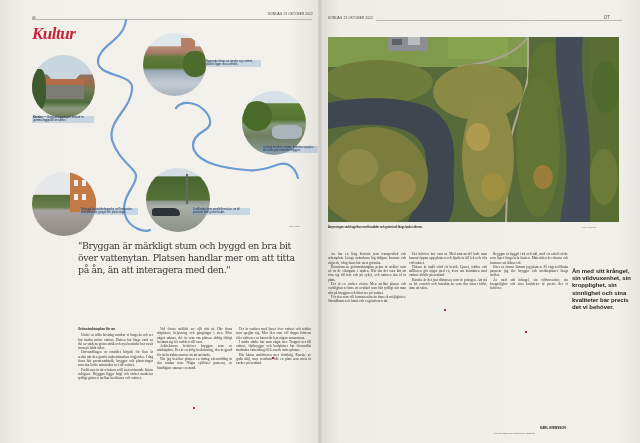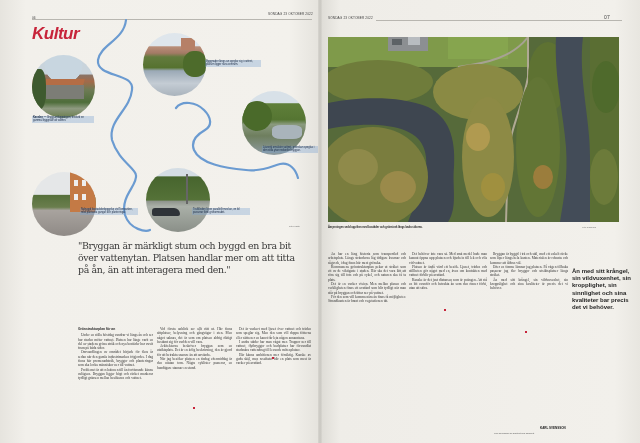--- a/index.html
+++ b/index.html
@@ -7,21 +7,21 @@
     body { position: relative; font-family: "Liberation Serif", serif; color: #2a2a2a; }
 
     .page { position: absolute; top: 0; height: 443px; background: #f1efea; }
     .page-left { left: 0; width: 321px; background: linear-gradient(90deg, #e6e4de 0%, #f2f0eb 8%, #f3f1ec 90%, #e4e2dc 100%); }
     .page-right { left: 321px; width: 319px; background: linear-gradient(90deg, #dedcd6 0%, #efede8 6%, #f2f0eb 92%, #e8e6e0 100%); }
     .gutter { position: absolute; left: 318px; top: 0; width: 4px; height: 443px; background: linear-gradient(90deg, #d8d6d0, #c9c7c1, #d8d6d0); }
 
     .folio { position: absolute; font-family: "Liberation Sans", sans-serif; font-size: 3.2px; letter-spacing: 0.1px; color: #444; }
     .rule { position: absolute; height: 1px; background: #b8b6b0; }
 
-    .section-title { position: absolute; left: 32px; top: 24px; font-family: Liberation Sans, sans-serif; font-style: italic; font-weight: bold; font-size: 17px; color: #c7243a; letter-spacing: -0.5px; }
+    .section-title { position: absolute; left: 32px; top: 24px; font-family: Liberation Serif, serif; font-style: italic; font-weight: bold; font-size: 17px; color: #c7243a; letter-spacing: -0.5px; }
 
     .river { position: absolute; left: 0; top: 0; width: 321px; height: 240px; pointer-events: none; }
 
     .circle { position: absolute; border-radius: 50%; overflow: hidden; }
     .caption { position: absolute; font-family: "Liberation Sans", sans-serif; font-size: 2.6px; line-height: 3.3px; color: #1a2a44; background: rgba(120,160,210,0.35); padding: 0 1px; }
     .caption b { font-weight: bold; }
     .credit { position: absolute; font-family: "Liberation Sans", sans-serif; font-size: 2.2px; color: #666; }
 
     .pullquote { position: absolute; left: 78px; top: 240px; width: 230px; font-family: "DejaVu Serif", serif; font-size: 9.4px; line-height: 12px; color: #3a3a3a; letter-spacing: -0.35px; }
 

